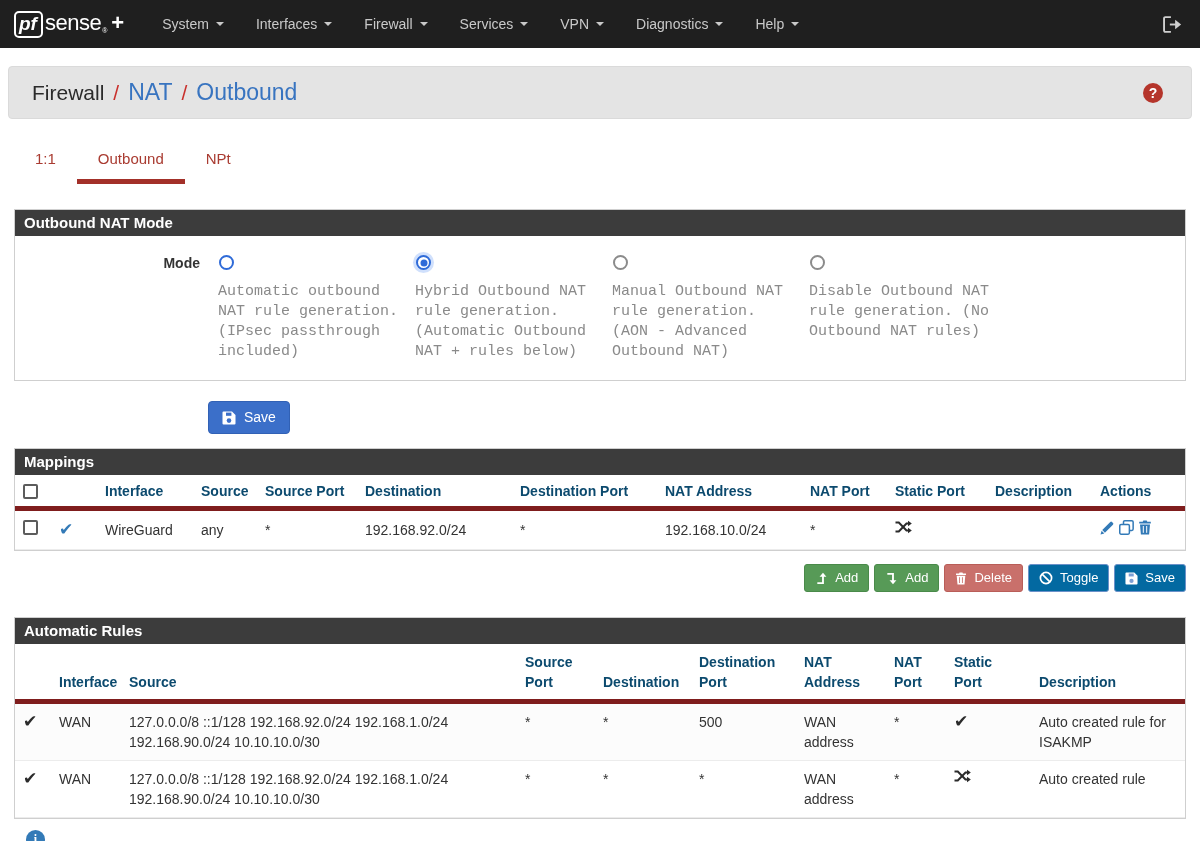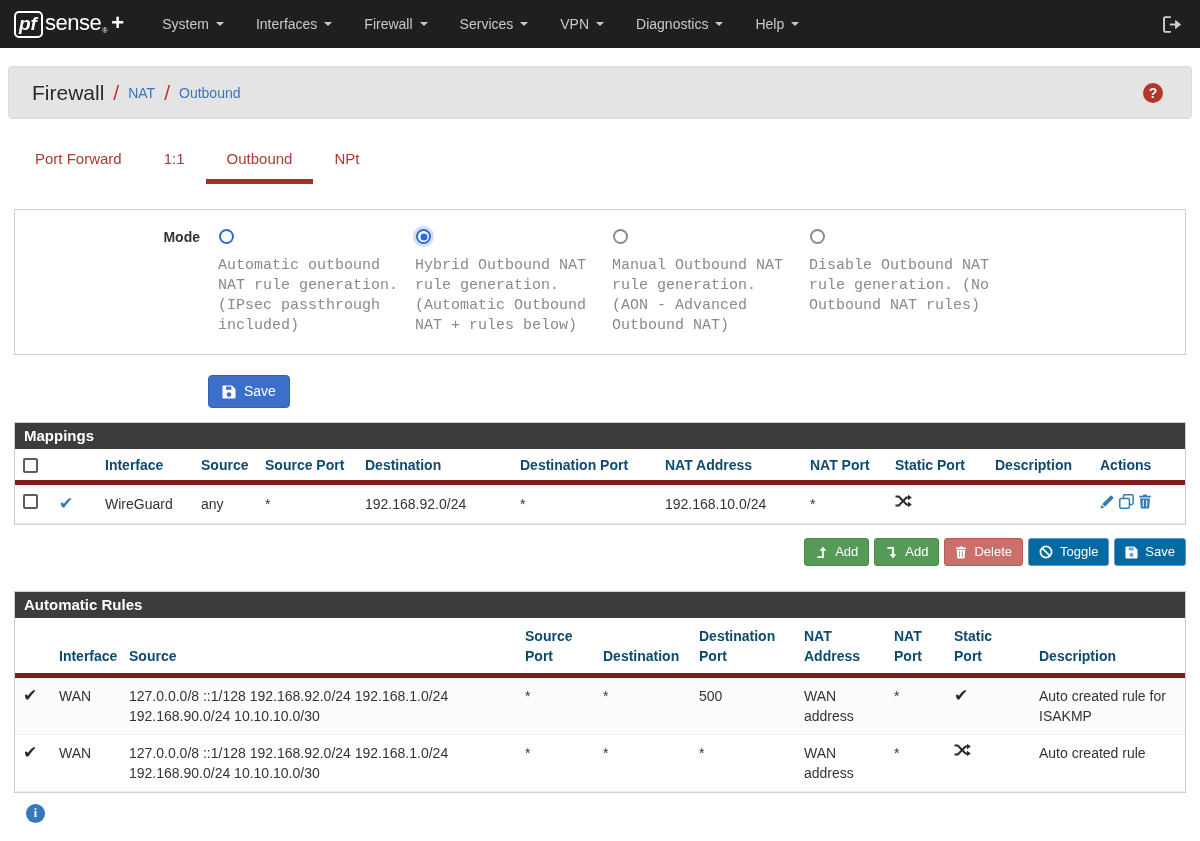--- a/index.html
+++ b/index.html
@@ -17,21 +17,21 @@
   .logo-reg { font-size:7px; align-self:flex-end; margin:0 2px 4px 1px; }
   .logo-plus { font-weight:bold; font-size:22px; margin-left:2px; }
   .nav-items { display:flex; flex:1; }
   .nav-item { color:#c9c9c9; font-size:14px; padding:0 16px; height:48px; display:flex; align-items:center; cursor:pointer; white-space:nowrap; }
   .caret { display:inline-block; margin-left:7px; border-left:4px solid transparent; border-right:4px solid transparent; border-top:4px solid #c9c9c9; }
   .signout { margin-left:auto; display:flex; align-items:center; cursor:pointer; padding:4px; }
   
   .breadcrumb-bar { margin:18px 8px 0; background:#e4e4e4; border:1px solid #dadada; border-radius:4px; height:53px; display:flex; align-items:center; padding:0 28px 0 23px; }
   .bc-section { font-size:21px; color:#2b2b2b; }
   .bc-sep { color:#c9302c; font-size:21px; margin:0 9px; }
-  .bc-link { color:#3874c0; font-size:14px; cursor:pointer; text-decoration:none; }
+  .bc-link { color:#3874c0; font-size:23px; cursor:pointer; text-decoration:none; }
   .bc-help { margin-left:auto; width:20px; height:20px; border-radius:50%; background:#b5352b; color:#fff; font-weight:bold; font-size:14px; display:flex; align-items:center; justify-content:center; cursor:pointer; }
   
   .tabs { display:flex; margin:30px 14px 0; }
   .tab { font-size:15px; line-height:19px; color:#a93b31; padding:0 21px 11px; cursor:pointer; border-bottom:5px solid transparent; }
   .tab.active { border-bottom-color:#a33029; }
   
   .panel { margin:0 14px; border:1px solid #cfcfcf; background:#fff; }
   .panel-header { background:#3c3c3c; color:#fff; font-weight:bold; font-size:15px; line-height:18px; padding:4px 9px; }
   .panel-natmode { margin-top:25px; }
   .nat-body { display:flex; padding:18px 0 18px; }
@@ -121,27 +121,27 @@
 <div class="breadcrumb-bar">
   <span class="bc-section">Firewall</span>
   <span class="bc-sep">/</span>
   <a class="bc-link">NAT</a>
   <span class="bc-sep">/</span>
   <a class="bc-link">Outbound</a>
   <span class="bc-help">?</span>
 </div>
 
 <div class="tabs">
-  <div class="tab">Port Forward</div>
   <div class="tab">1:1</div>
   <div class="tab active">Outbound</div>
   <div class="tab">NPt</div>
 </div>
 
 <div class="panel panel-natmode">
+  <div class="panel-header">Outbound NAT Mode</div>
   <div class="nat-body">
     <div class="field-label">Mode</div>
     <div class="options">
       <div class="option">
         <div class="radio blue"></div>
         <div class="option-label">Automatic outbound NAT rule generation. (IPsec passthrough included)</div>
       </div>
       <div class="option">
         <div class="radio checked"></div>
         <div class="option-label">Hybrid Outbound NAT rule generation. (Automatic Outbound NAT + rules below)</div>

